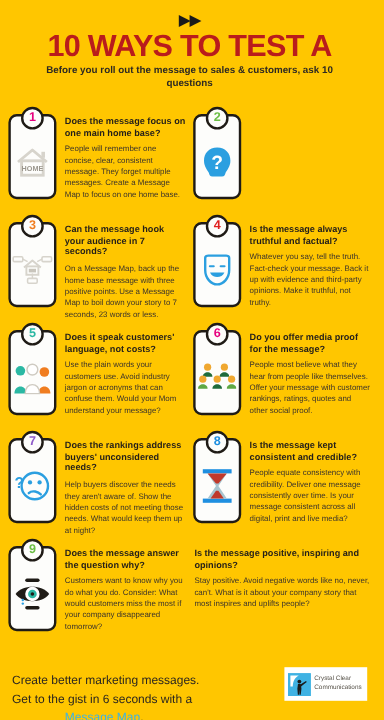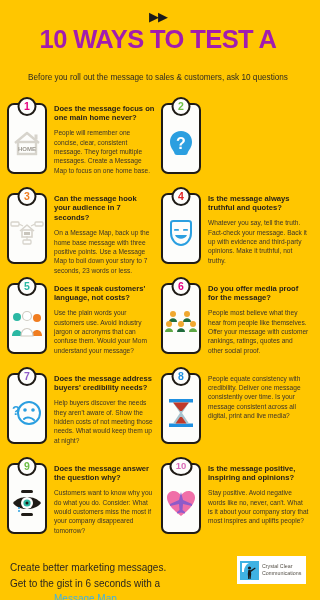--- a/index.html
+++ b/index.html
@@ -23,33 +23,33 @@
   .arrows {
     font-size: 13px;
     line-height: 1;
     color: #1a1a1a;
     letter-spacing: -1px;
     margin-bottom: 3px;
   }
   .title {
     font-family: "Liberation Sans", sans-serif;
     font-weight: bold;
-    color: #a21caf;
+    color: #b91c1c;
     font-size: 25.5px;
     line-height: 1.04;
     letter-spacing: -0.6px;
     text-transform: uppercase;
   }
   .title .l2 { letter-spacing: -0.9px; }
   .subtitle {
-    margin-top: 19px;
+    margin-top: 0;
     font-size: 8.2px;
     line-height: 1.35;
     color: #2e2a22;
-    font-weight: normal;
+    font-weight: bold;
     padding: 0 14px;
   }
 
   
   .grid {
     margin-top: 9px;
     display: grid;
     grid-template-columns: 1fr 1fr;
     column-gap: 0px;
     row-gap: 0px;
@@ -179,21 +179,21 @@
           <svg width="30" height="28" viewBox="0 0 30 28">
             <path d="M3 14 L15 4 L27 14" fill="none" stroke="#d7d4cc" stroke-width="2.4" stroke-linejoin="round"></path>
             <rect x="22.5" y="5.5" width="3" height="5" fill="#d7d4cc"></rect>
             <rect x="6" y="13" width="18" height="12" fill="none" stroke="#d7d4cc" stroke-width="2.4"></rect>
             <text x="15" y="21.5" font-size="6" font-family="Liberation Sans, sans-serif" font-weight="bold" fill="#9b978e" text-anchor="middle">HOME</text>
           </svg>
         </div>
       </div>
     </div>
     <div class="cardbody">
-      <div class="q">Does the message focus on one main home never?</div>
+      <div class="q">Does the message focus on one main home base?</div>
       <div class="p">People will remember one concise, clear, consistent message. They forget multiple messages. Create a Message Map to focus on one home base.</div>
     </div>
   </div>
 
   <div class="card">
     <div class="plate-wrap">
       <div class="plate">
         <div class="badge" style="color:#6CBE45">2</div>
         <div class="plate-art">
           <svg width="30" height="30" viewBox="0 0 30 30">
@@ -236,21 +236,21 @@
           <svg width="30" height="30" viewBox="0 0 30 30">
             <path d="M5 5 C5 3.5 6 3 7.5 3 L22.5 3 C24 3 25 3.5 25 5 L25 15 C25 22 20 27 15 27 C10 27 5 22 5 15 Z" fill="none" stroke="#2B9FE0" stroke-width="2"></path>
             <rect x="8" y="11" width="5" height="1.8" rx="0.9" fill="#2B9FE0"></rect>
             <rect x="17" y="11" width="5" height="1.8" rx="0.9" fill="#2B9FE0"></rect>
             <path d="M9 17 C11 22 19 22 21 17 Z" fill="#2B9FE0"></path>
           </svg>
         </div>
       </div>
     </div>
     <div class="cardbody">
-      <div class="q">Is the message always truthful and quotes?</div>
+      <div class="q">Is the message always truthful and factual?</div>
       <div class="p">Whatever you say, tell the truth. Fact-check your message. Back it up with evidence and third-party opinions. Make it truthful, not truthy.</div>
     </div>
   </div>
 
   <div class="card">
     <div class="plate-wrap">
       <div class="plate">
         <div class="badge" style="color:#2BB8A3">5</div>
         <div class="plate-art">
           <svg width="34" height="28" viewBox="0 0 34 28">
@@ -305,41 +305,42 @@
             <circle cx="18" cy="14" r="11" fill="none" stroke="#2B9FE0" stroke-width="2"></circle>
             <circle cx="14" cy="11" r="1.8" fill="#2B9FE0"></circle>
             <circle cx="22" cy="11" r="1.8" fill="#2B9FE0"></circle>
             <path d="M13 20 C16 17 21 19 23 21" fill="none" stroke="#2B9FE0" stroke-width="2" stroke-linecap="round"></path>
             <text x="5" y="16" font-size="13" font-family="Liberation Sans, sans-serif" font-weight="bold" fill="#2B9FE0" text-anchor="middle">?</text>
           </svg>
         </div>
       </div>
     </div>
     <div class="cardbody">
-      <div class="q">Does the message address buyers' credibility needs?</div>
+      <div class="q">Does the rankings address buyers' unconsidered needs?</div>
       <div class="p">Help buyers discover the needs they aren't aware of. Show the hidden costs of not meeting those needs. What would keep them up at night?</div>
     </div>
   </div>
 
   <div class="card">
     <div class="plate-wrap">
       <div class="plate">
         <div class="badge" style="color:#1F8FE0">8</div>
         <div class="plate-art">
           <svg width="28" height="30" viewBox="0 0 28 30">
             <rect x="2" y="1" width="24" height="3.5" fill="#1F8FE0"></rect>
             <rect x="2" y="25.5" width="24" height="3.5" fill="#1F8FE0"></rect>
             <path d="M6 4.5 L22 4.5 L15 15 L22 25.5 L6 25.5 L13 15 Z" fill="#A8C4CF"></path>
             <path d="M6 4.5 L22 4.5 L15 13 L13 13 Z" fill="#C0392B"></path>
             <path d="M8.5 25.5 L19.5 25.5 L15 19 L13 19 Z" fill="#C0392B"></path>
           </svg>
         </div>
       </div>
     </div>
     <div class="cardbody">
+      <div class="q">Is the message kept consistent and credible?</div>
       <div class="p">People equate consistency with credibility. Deliver one message consistently over time. Is your message consistent across all digital, print and live media?</div>
     </div>
   </div>
 
   <div class="card">
     <div class="plate-wrap">
       <div class="plate">
         <div class="badge" style="color:#6CBE45">9</div>
         <div class="plate-art">
           <svg width="32" height="30" viewBox="0 0 32 30">
@@ -355,31 +356,20 @@
         </div>
       </div>
     </div>
     <div class="cardbody">
       <div class="q">Does the message answer the question why?</div>
       <div class="p">Customers want to know why you do what you do. Consider: What would customers miss the most if your company disappeared tomorrow?</div>
     </div>
   </div>
 
   <div class="card">
-    <div class="plate-wrap">
-      <div class="plate">
-        <div class="badge wide" style="color:#D96BB8">10</div>
-        <div class="plate-art">
-          <svg width="32" height="30" viewBox="0 0 32 30">
-            <path d="M16 28 C4 19 2 13 2 9.5 C2 5.5 5 3 8.5 3 C11.5 3 14.5 5 16 7.5 C17.5 5 20.5 3 23.5 3 C27 3 30 5.5 30 9.5 C30 13 28 19 16 28 Z" fill="#F06FA8"></path>
-            <path d="M16 4 L18 12 L27 16 L27 18 L18 16 L17.5 22 L20 24 L20 25.5 L16 24.5 L12 25.5 L12 24 L14.5 22 L14 16 L5 18 L5 16 L14 12 Z" fill="#8E5BC9"></path>
-          </svg>
-        </div>
-      </div>
-    </div>
     <div class="cardbody">
       <div class="q">Is the message positive, inspiring and opinions?</div>
       <div class="p">Stay positive. Avoid negative words like no, never, can't. What is it about your company story that most inspires and uplifts people?</div>
     </div>
   </div>
 
 </div>
 
 <div class="footer">
   <div class="footer-text">

